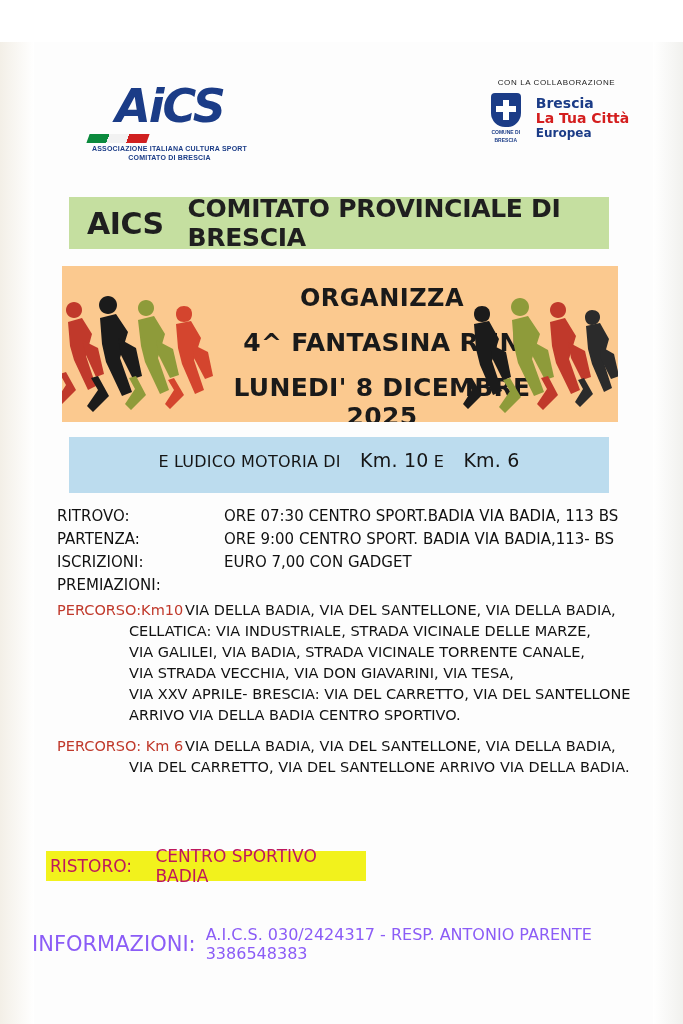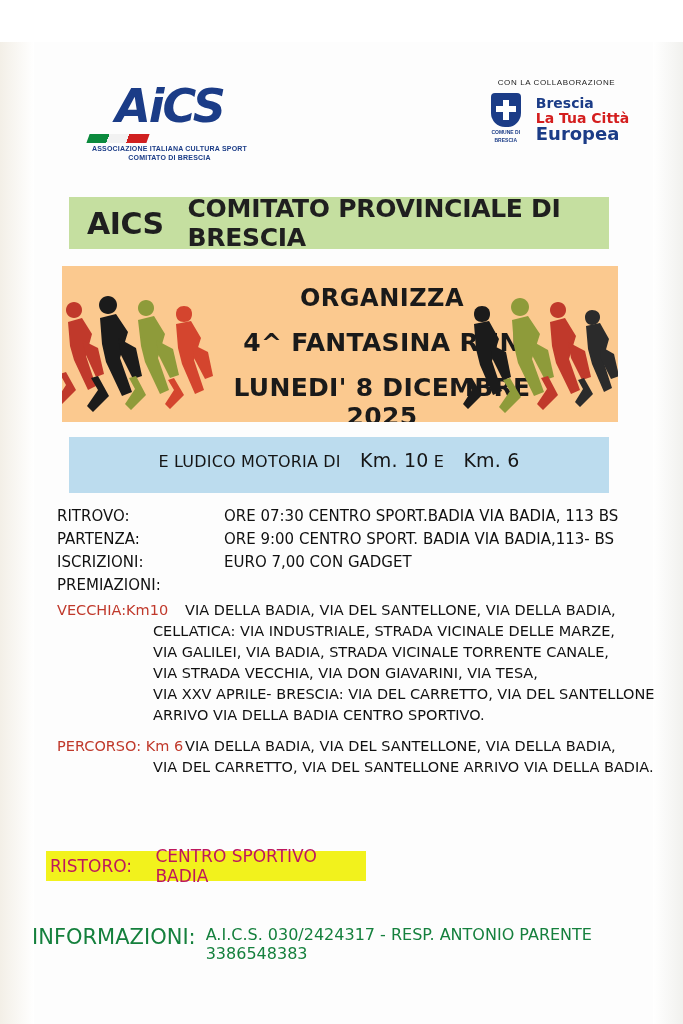--- a/index.html
+++ b/index.html
@@ -125,21 +125,21 @@
   }
   .brescia-brand {
     text-align: left;
     color: #1b3c87;
     font-family: "DejaVu Sans", sans-serif;
     font-weight: bold;
     line-height: 15px;
   }
   .brescia-brand .l1 { font-size: 14px; }
   .brescia-brand .l2 { font-size: 14px; }
-  .brescia-brand .l3 { font-size: 18px; }
+  .brescia-brand .l3 { font-size: 12px; }
   .brescia-brand .em { color: #d41e1e; }
 
   
   .title-bar {
     position: absolute;
     left: 69px; top: 197px;
     width: 540px; height: 52px;
     background: #c5dfa0;
     display: flex;
     align-items: center;
@@ -266,21 +266,21 @@
     color: #111;
   }
   #percorso10 { top: 600px; }
   #percorso6 { top: 736px; }
   .percorso-head {
     color: #c0392b;
     float: left;
     width: 128px;
   }
   .percorso-lines {
-    margin-left: 96px;
+    margin-left: 72px;
   }
   .percorso-lines div { white-space: nowrap; }
 
   
   .ristoro {
     position: absolute;
     left: 46px; top: 851px;
     width: 320px; height: 30px;
     background: #f2f21c;
     display: flex;
@@ -292,23 +292,23 @@
     box-sizing: border-box;
   }
   .ristoro .rlabel { width: 110px; }
 
   
   .informazioni {
     position: absolute;
     left: 32px; top: 925px;
     width: 620px;
     display: flex;
-    align-items: flex-start;
-    font-family: "DejaVu Sans", sans-serif;
-    color: #15803d;
+    align-items: center;
+    font-family: "DejaVu Sans", sans-serif;
+    color: #8b5cf6;
   }
   .info-title {
     font-size: 21px;
     margin-right: 10px;
   }
   .info-contact {
     font-size: 16px;
   }
 </style>
 </head>
@@ -433,21 +433,21 @@
     <div class="info-row">
       <div class="info-label">ISCRIZIONI:</div>
       <div class="info-value">EURO  7,00 CON  GADGET</div>
     </div>
     <div class="info-row">
       <div class="info-label">PREMIAZIONI:</div>
     </div>
   </div>
 
   <div class="percorso" id="percorso10">
-    <div class="percorso-head">VECCHIA:Km10</div>
+    <div class="percorso-head">PERCORSO:Km10</div>
     <div class="percorso-lines">
       <div>VIA DELLA BADIA, VIA DEL SANTELLONE, VIA DELLA BADIA,</div>
       <div>CELLATICA: VIA INDUSTRIALE, STRADA VICINALE DELLE MARZE,</div>
       <div>VIA GALILEI, VIA BADIA, STRADA VICINALE TORRENTE CANALE,</div>
       <div>VIA STRADA VECCHIA, VIA DON GIAVARINI, VIA TESA,</div>
       <div>VIA XXV APRILE- BRESCIA: VIA DEL CARRETTO, VIA DEL SANTELLONE</div>
       <div>ARRIVO VIA DELLA BADIA CENTRO SPORTIVO.</div>
     </div>
   </div>
 

